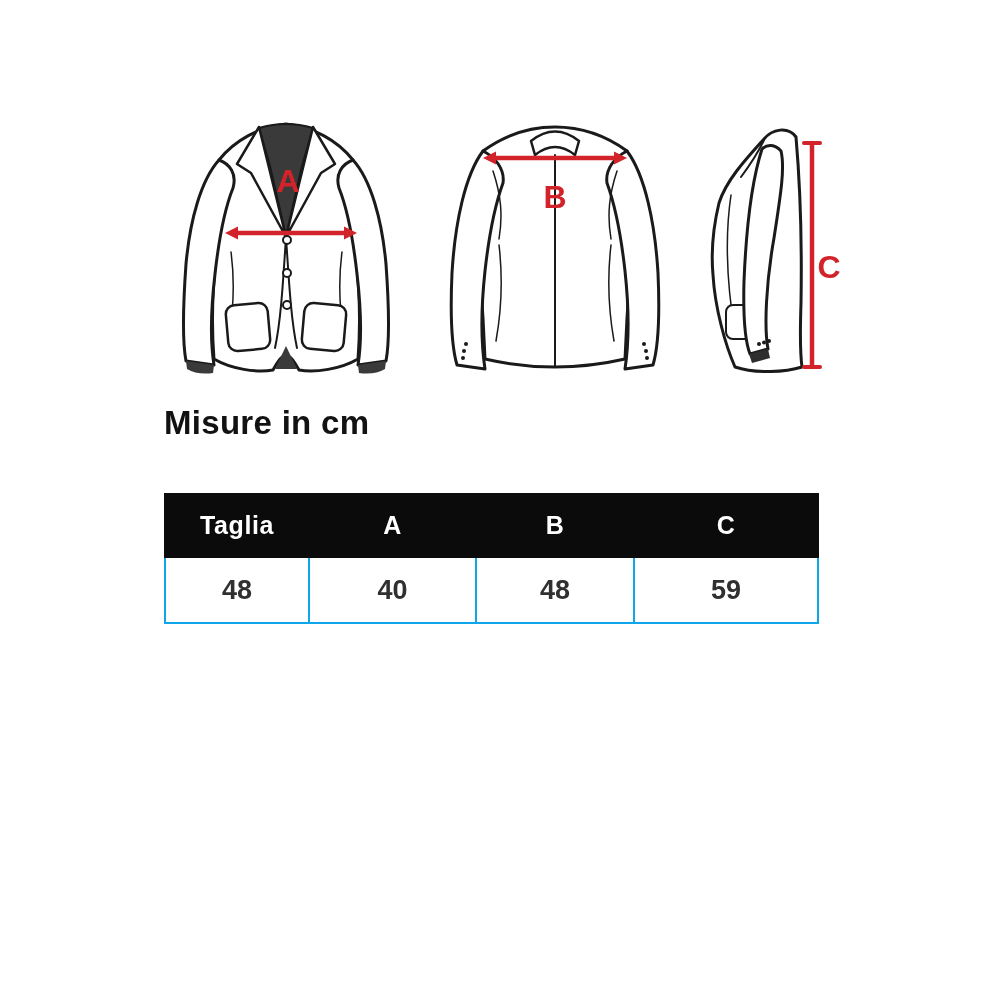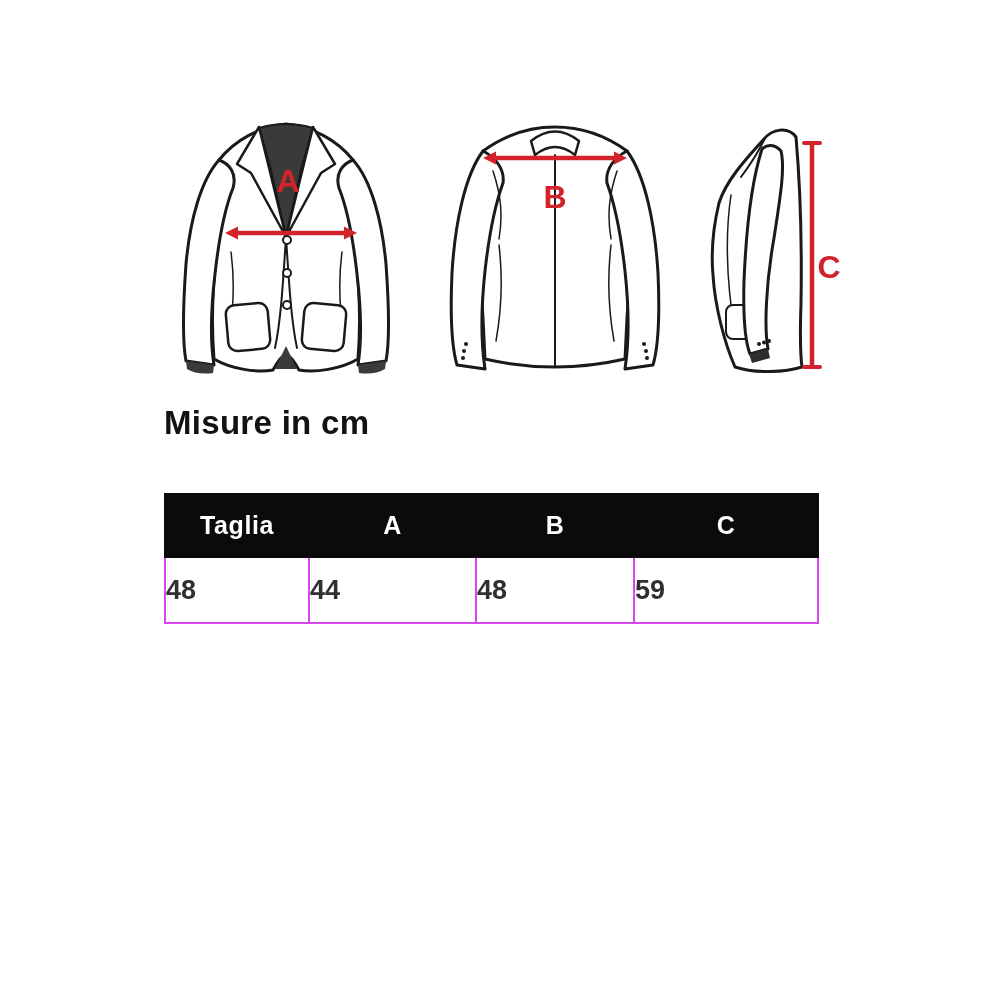--- a/index.html
+++ b/index.html
@@ -19,23 +19,23 @@
     position:absolute; left:164px; top:493px; width:653px;
     border-collapse:collapse; table-layout:fixed;
     border:2px solid #1e1e1e;
   }
   .size-table th {
     background:#0b0b0b; color:#ffffff; height:63px;
     font-size:25px; font-weight:700; letter-spacing:0.6px;
     border:2px solid #0b0b0b; text-align:center;margin-left:44px;
   }
   .size-table td {
-    height:66px; vertical-align:middle;
+    height:66px; text-align:center; vertical-align:middle;
     font-size:27px; font-weight:700; color:#303030;
-    border:2px solid #d946ef; background:#ffffff;
+    border:2px solid #0ea5e9; background:#ffffff;
   }
   svg text.measure-label { font-family:"Liberation Sans", sans-serif; font-weight:700; }
 </style>
 </head>
 <body>
 
 <div class="stage">
 
   <svg class="fig fig-front" viewBox="0 0 222 266">
     <g stroke="#1a1a1a" stroke-width="3" stroke-linecap="round" stroke-linejoin="round">
@@ -175,20 +175,20 @@
       <tr>
         <th>Taglia</th>
         <th>A</th>
         <th>B</th>
         <th>C</th>
       </tr>
     </thead>
     <tbody>
       <tr>
         <td>48</td>
-        <td>44</td>
+        <td>40</td>
         <td>48</td>
         <td>59</td>
       </tr>
     </tbody>
   </table>
 
 </div>
 
 </body></html>

